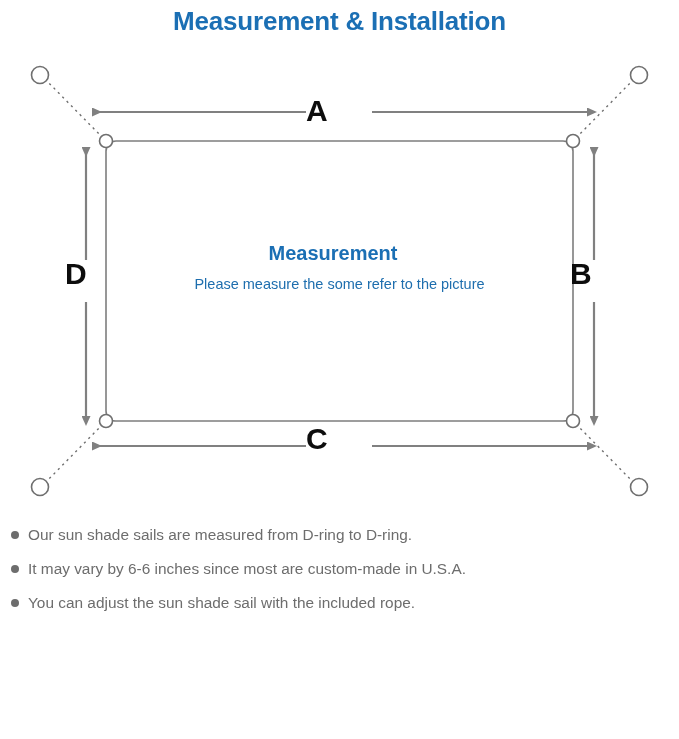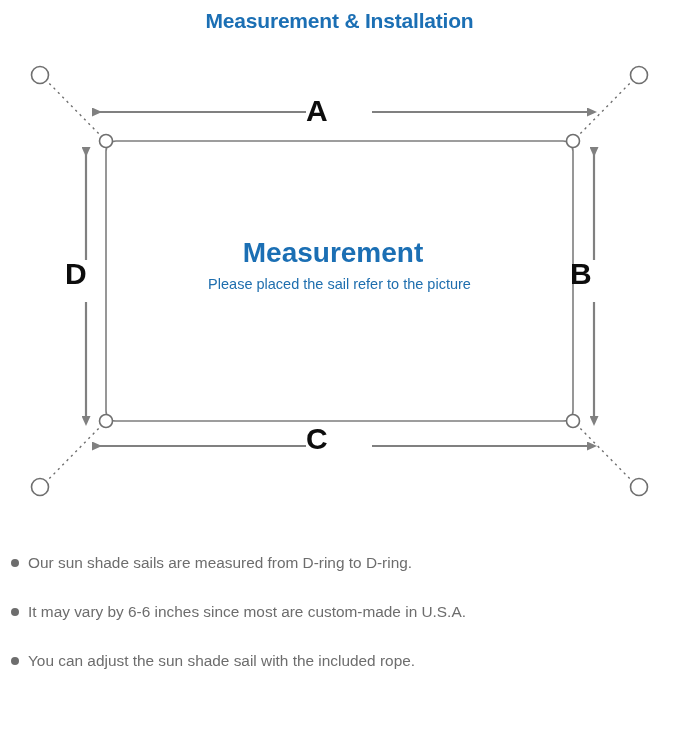--- a/index.html
+++ b/index.html
@@ -16,21 +16,21 @@
     -webkit-font-smoothing: antialiased;
   }
 
   
   #title {
     position: absolute;
     left: 0;
     top: 2px;
     width: 679px;
     text-align: center;
-    font-size: 21px;
+    font-size: 26px;
     line-height: 38px;
     font-weight: bold;
     color: #1b6fb4;
     letter-spacing: -0.2px;
     font-family: "Liberation Sans", sans-serif;
   }
 
   
   #diagram {
     position: absolute;
@@ -57,21 +57,21 @@
   #label-C { left: 306px; top: 378px; }
   #label-D { left: 65px;  top: 213px; }
   #label-B { left: 570px; top: 213px; }
 
   #center-title {
     position: absolute;
     left: 0;
     top: 192px;
     width: 666px;
     text-align: center;
-    font-size: 28px;
+    font-size: 20px;
     line-height: 30px;
     font-weight: bold;
     color: #1b6fb4;
     font-family: "Liberation Sans", sans-serif;
   }
   #center-sub {
     position: absolute;
     left: 0;
     top: 228px;
     width: 679px;
@@ -91,21 +91,20 @@
   }
   .note-item {
     position: relative;
     padding-left: 28px;
     margin-bottom: 13px;
     color: #6d6d6d;
     font-size: 15.4px;
     line-height: 21px;
     font-family: "Liberation Sans", sans-serif;
     padding-right: 6px;
-    margin-top: 28px;
   }
   .note-bullet {
     position: absolute;
     left: 11px;
     top: 7px;
     width: 8px;
     height: 8px;
     border-radius: 50%;
     background: #6d6d6d;
   }
@@ -172,21 +171,21 @@
       <line x1="594" y1="256" x2="594" y2="370" marker-end="url(#arrowR)"></line>
     </g>
   </svg>
 
   <div class="dim-label" id="label-A">A</div>
   <div class="dim-label" id="label-B">B</div>
   <div class="dim-label" id="label-C">C</div>
   <div class="dim-label" id="label-D">D</div>
 
   <div id="center-title">Measurement</div>
-  <div id="center-sub">Please placed the sail refer to the picture</div>
+  <div id="center-sub">Please measure the some refer to the picture</div>
 </div>
 
 <div id="notes">
   <div class="note-item">
     <span class="note-bullet"></span>
     <span>Our sun shade sails are measured from D-ring to D-ring.</span>
   </div>
   <div class="note-item">
     <span class="note-bullet"></span>
     <span>It may vary by 6-6 inches since most are custom-made in U.S.A.</span>

